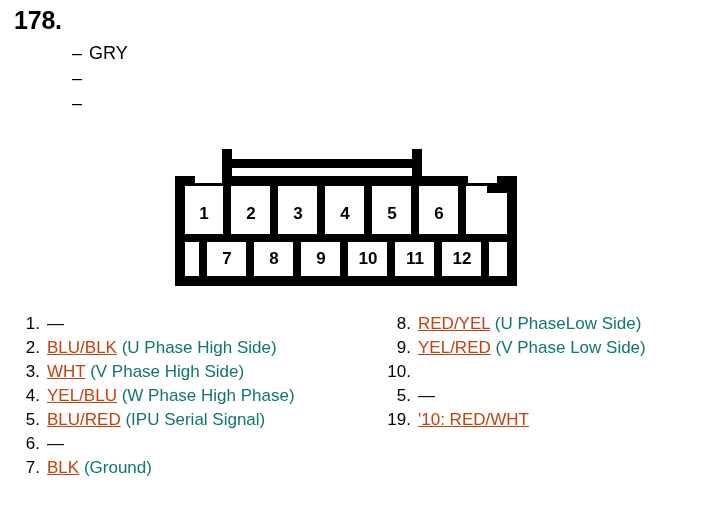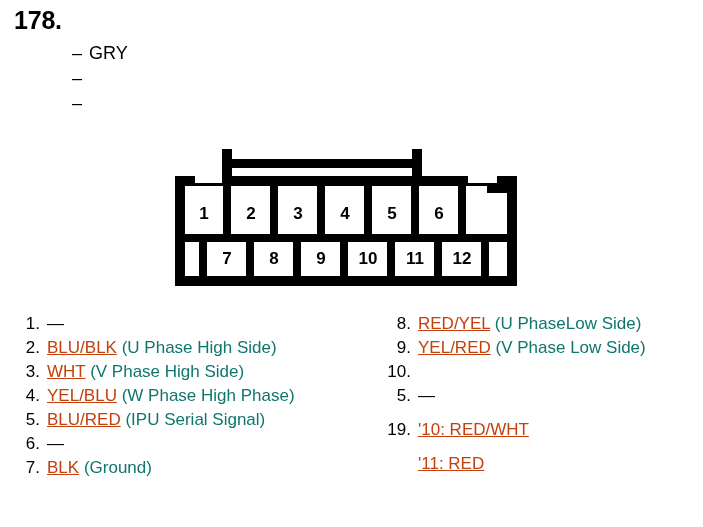--- a/index.html
+++ b/index.html
@@ -101,21 +101,20 @@
     text-decoration: underline;
   }
   .desc {
     color: #0f766e;
   }
   .dash-only {
     color: #000000;
   }
   .sub-line {
     display: block;
-    margin-top: 10px;
   }
 </style>
 </head>
 <body>
 
 <div class="header">
   <div class="title-row">
     <span class="title-num">178.</span>
   </div>
   <div class="bullets">
@@ -243,16 +242,15 @@
     <span class="pin-num">10.</span>
   </div>
   <div class="pin-row">
     <span class="pin-num">5.</span>
     <span class="pin-body"><span class="dash-only">—</span></span>
   </div>
   <div class="pin-row">
     <span class="pin-num">19.</span>
     <span class="pin-body">
       <span class="sub-line wire">'10: RED/WHT</span>
-      <span class="sub-line wire">'11: RED</span>
     </span>
   </div>
 </div>
 
 </body></html>

